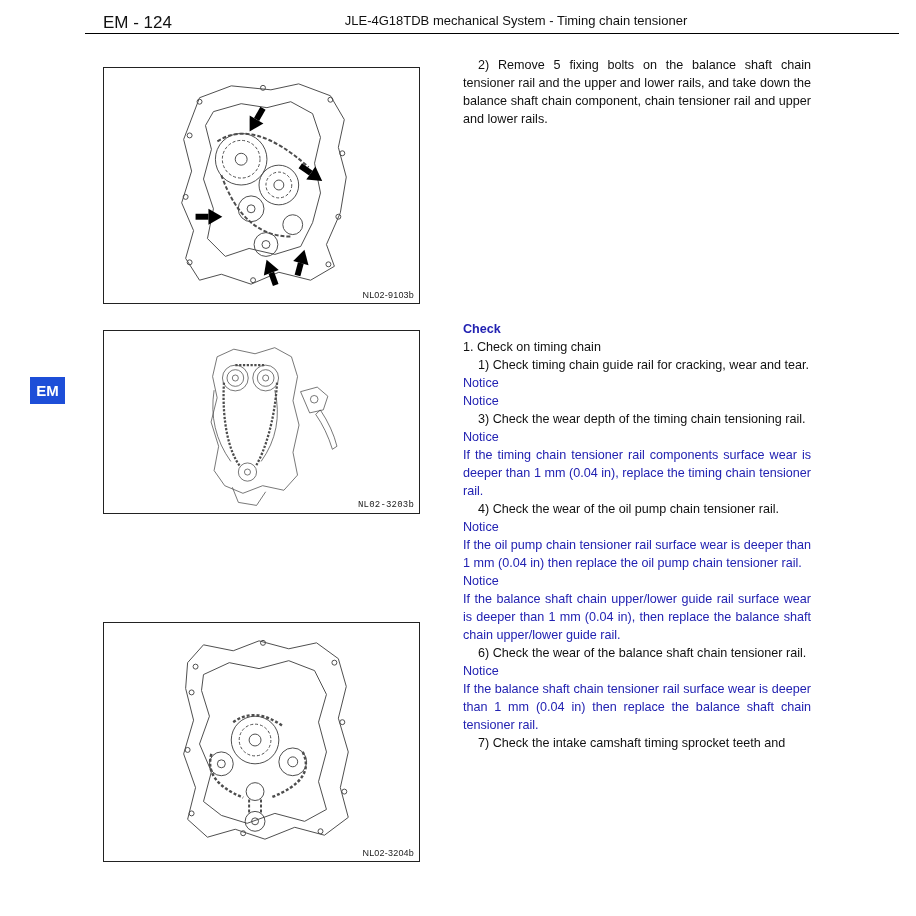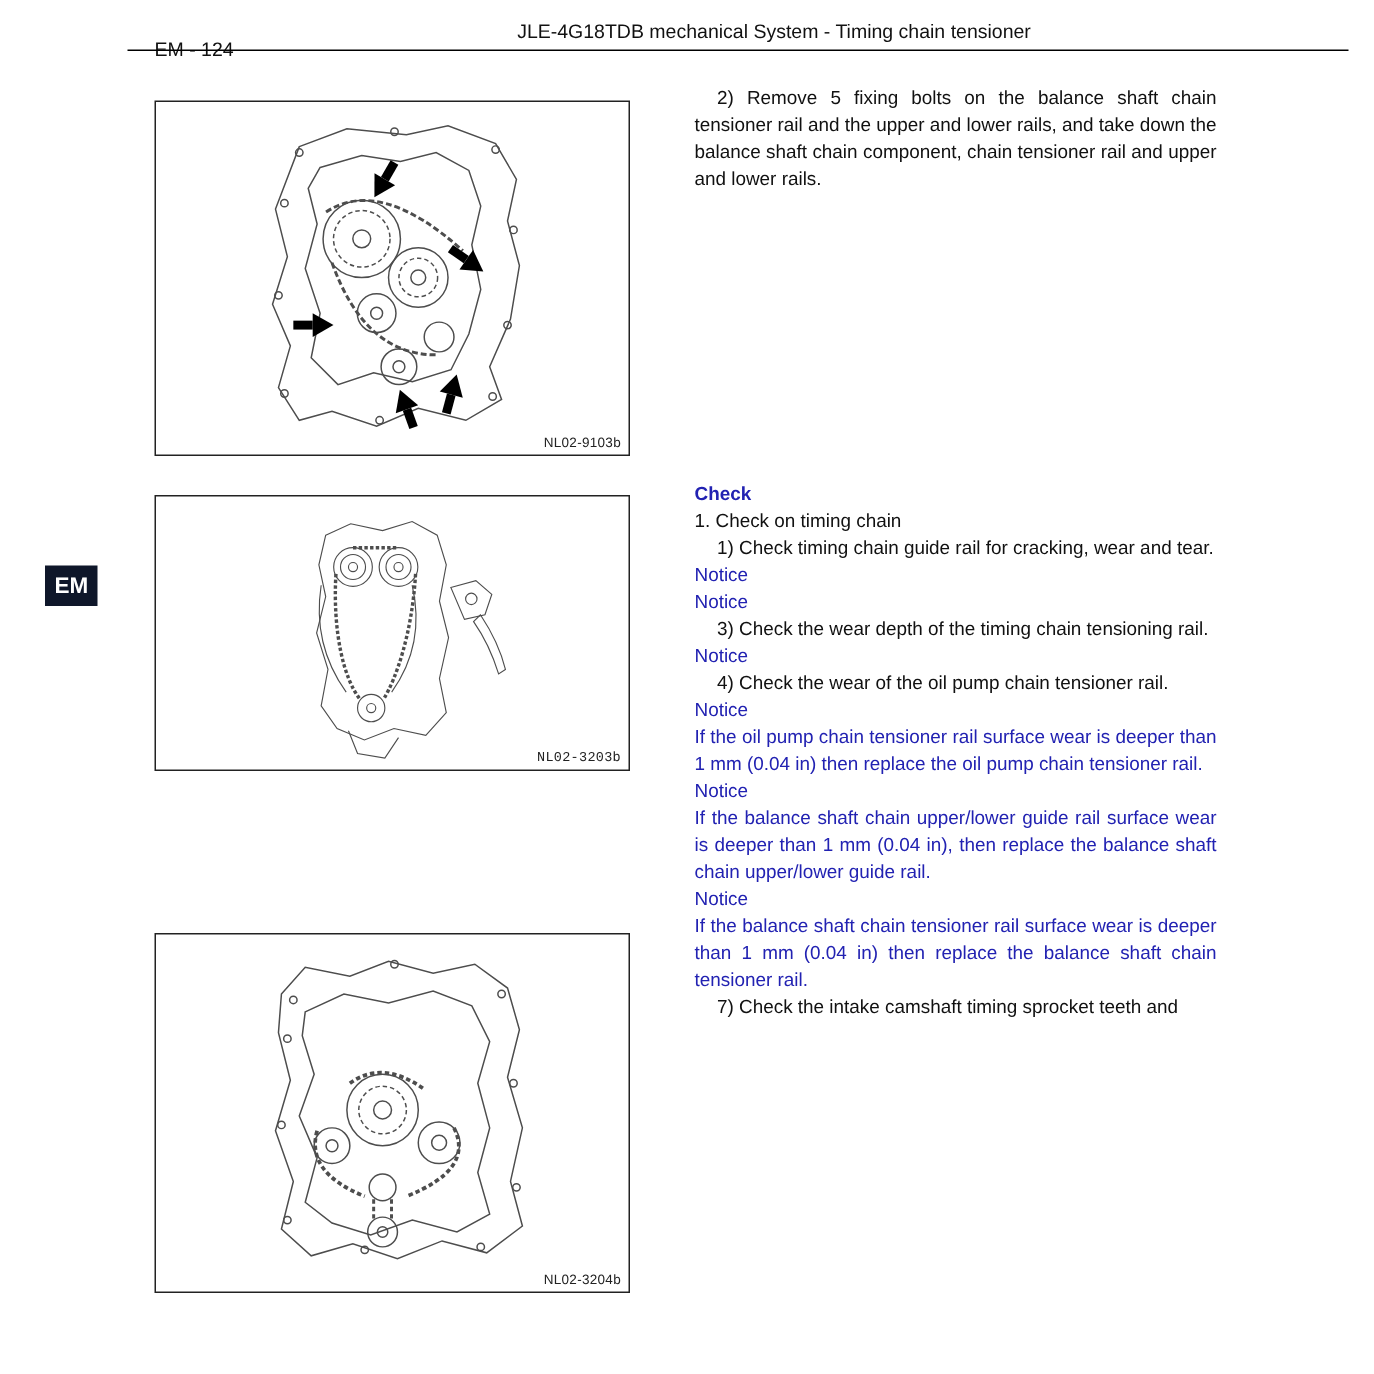--- a/index.html
+++ b/index.html
@@ -5,26 +5,26 @@
   :root{
     --blue:#2222b2;
     --ink:#111111;
   }
   html,body{margin:0;padding:0;background:#ffffff;}
   .page{
     position:relative;width:916px;height:916px;background:#ffffff;overflow:hidden;
     font-family:"Liberation Sans", sans-serif;color:var(--ink);
   }
   
-  .header-left{position:absolute;left:103px;top:25px;font-size:13px;}
+  .header-left{position:absolute;left:103px;top:13px;font-size:17px;}
   .header-title{position:absolute;left:516px;top:13px;transform:translateX(-50%);font-size:13px;white-space:nowrap;}
   .header-rule{position:absolute;left:85px;top:33px;width:814px;border-top:1.5px solid #000;}
   
   .side-tab{
-    position:absolute;left:30px;top:377px;width:35px;height:27px;background:#0f172a;color:#fff;
+    position:absolute;left:30px;top:377px;width:35px;height:27px;background:#1d4ed8;color:#fff;
     display:flex;align-items:center;justify-content:center;font-size:15px;font-weight:bold;
   }
   
   .figure{position:absolute;left:103px;width:317px;background:#fff;border:1px solid #222;box-sizing:border-box;}
   .figure svg{display:block;width:100%;height:100%;}
   .fig-1{top:67px;height:237px;}
   .fig-2{top:330px;height:184px;font-family:Liberation Mono, monospace;}
   .fig-3{top:622px;height:240px;}
   .fig-label{position:absolute;right:5px;bottom:3px;font-size:9px;color:#222;letter-spacing:0.2px;}
   
@@ -168,23 +168,25 @@
 
   <div class="content">
     <div class="p p-first">2) Remove 5 fixing bolts on the balance shaft chain tensioner rail and the upper and lower rails, and take down the balance shaft chain component, chain tensioner rail and upper and lower rails.</div>
     <div class="p h-check">Check</div>
     <div class="p p-flush">1. Check on timing chain</div>
     <div class="p p-sub">1) Check timing chain guide rail for cracking, wear and tear.</div>
     <div class="p lbl-notice">Notice</div>
     <div class="p lbl-notice">Notice</div>
     <div class="p p-sub">3) Check the wear depth of the timing chain tensioning rail.</div>
     <div class="p lbl-notice">Notice</div>
+    <div class="p p-notice">If the timing chain tensioner rail components surface wear is deeper than 1 mm (0.04 in), replace the timing chain tensioner rail.</div>
     <div class="p p-sub">4) Check the wear of the oil pump chain tensioner rail.</div>
     <div class="p lbl-notice">Notice</div>
     <div class="p p-notice">If the oil pump chain tensioner rail surface wear is deeper than 1 mm (0.04 in) then replace the oil pump chain tensioner rail.</div>
     <div class="p lbl-notice">Notice</div>
     <div class="p p-notice">If the balance shaft chain upper/lower guide rail surface wear is deeper than 1 mm (0.04 in), then replace the balance shaft chain upper/lower guide rail.</div>
+    <div class="p p-sub">6) Check the wear of the balance shaft chain tensioner rail.</div>
     <div class="p lbl-notice">Notice</div>
     <div class="p p-notice">If the balance shaft chain tensioner rail surface wear is deeper than 1 mm (0.04 in) then replace the balance shaft chain tensioner rail.</div>
     <div class="p p-sub">7) Check the intake camshaft timing sprocket teeth and</div>
   </div>
 
 </div>
 
 </body></html>

